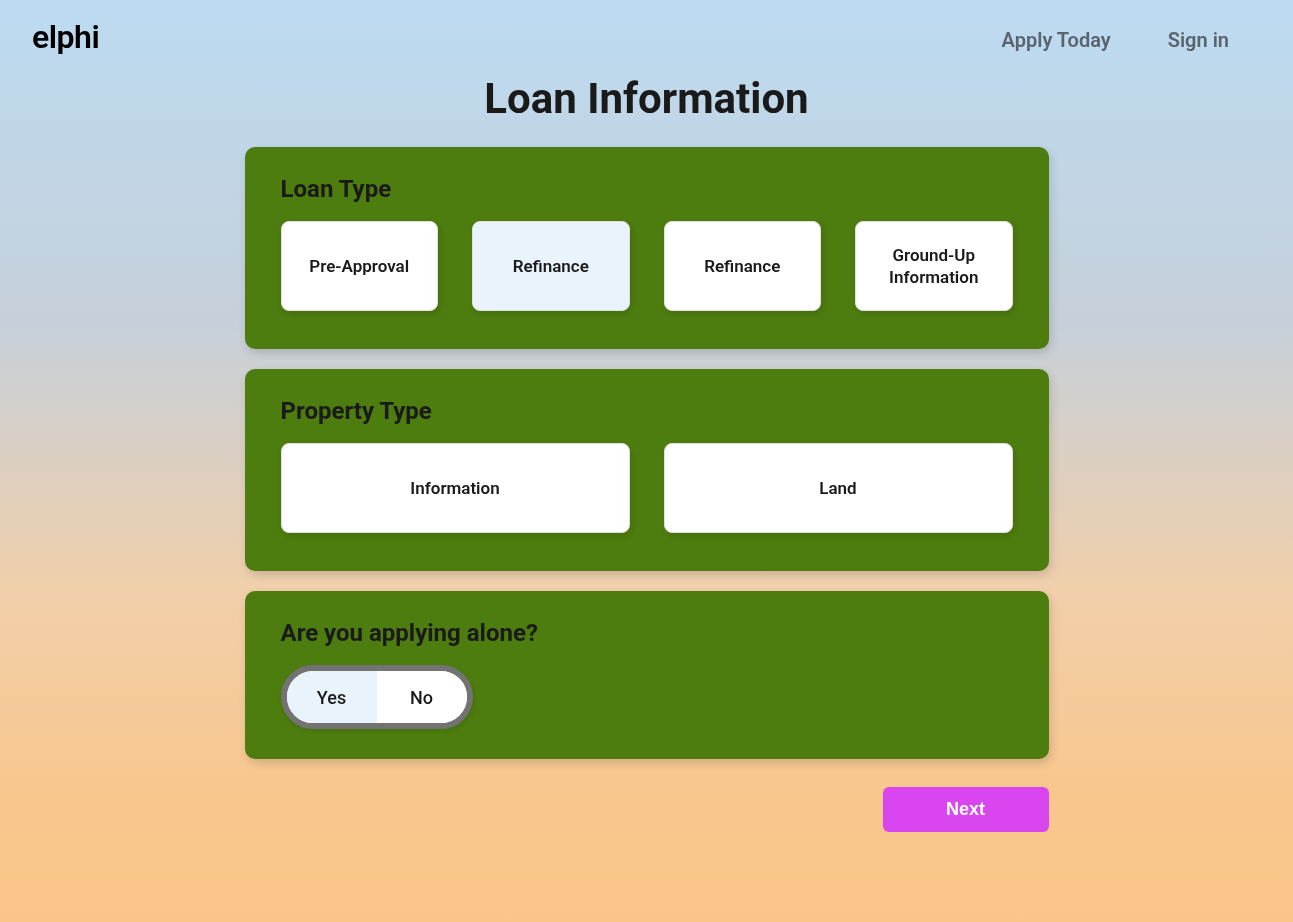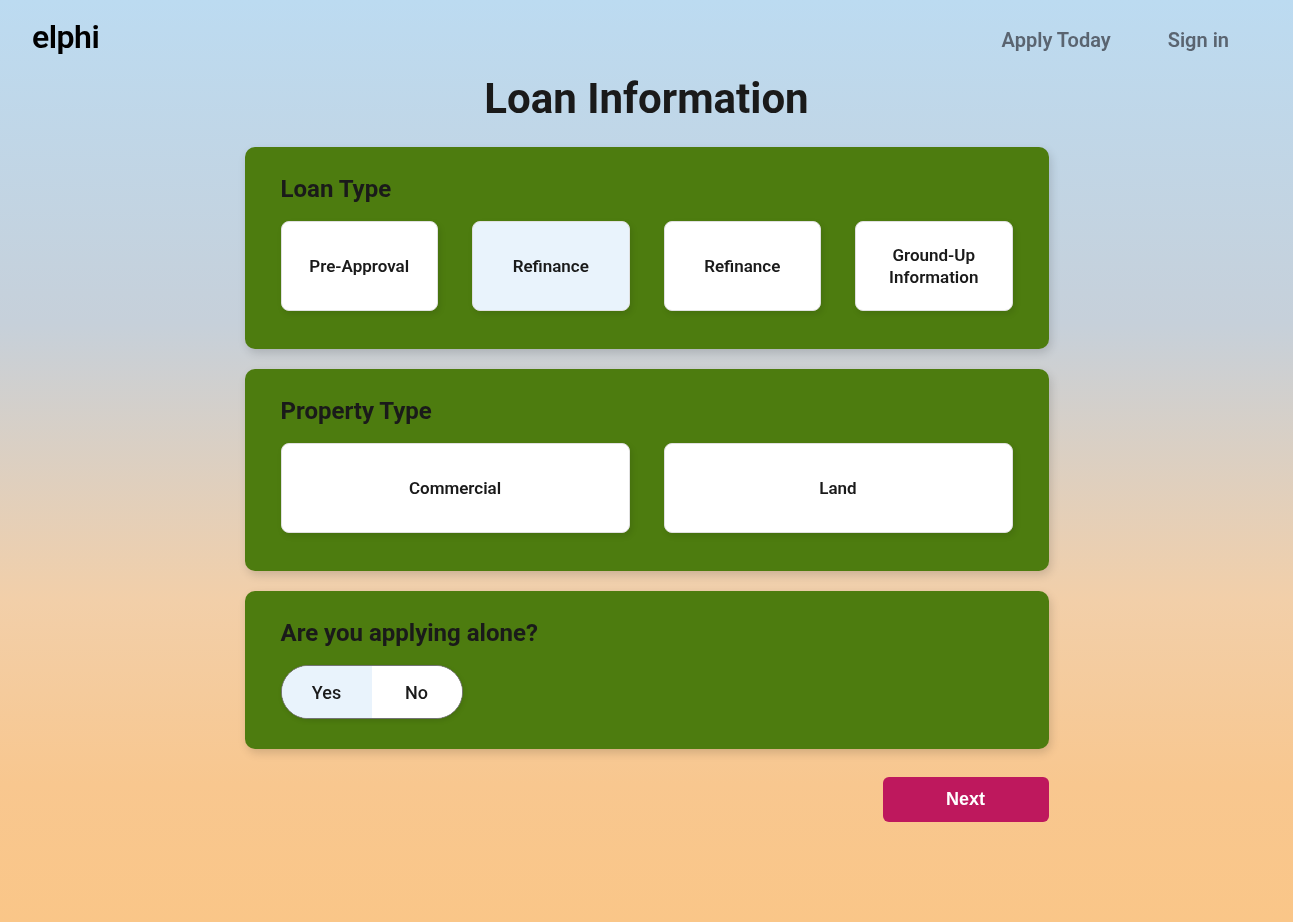--- a/index.html
+++ b/index.html
@@ -86,21 +86,21 @@
     }
     .option-btn.selected {
       background: #e9f3fc;
     }
     .toggle-row {
       display: flex;
       margin-top: 6px;
     }
     .toggle-group {
       display: flex;
-      border: 1px solid #737373;
+      border: 6px solid #737373;
       border-radius: 999px;
       overflow: hidden;
       box-shadow: 1px 2px 5px rgba(0,0,0,0.1);
       background: #fff;
     }
     .toggle-btn {
       width: 90px;
       height: 52px;
       display: flex;
       align-items: center;
@@ -116,21 +116,21 @@
     }
     .next-row {
       width: 804px;
       margin: 28px auto 0 auto;
       display: flex;
       justify-content: flex-end;
     }
     .next-btn {
       width: 166px;
       height: 45px;
-      background: #be185d;
+      background: #d946ef;
       color: #ffffff;
       font-size: 18px;
       font-weight: 600;
       border-radius: 6px;
       display: flex;
       align-items: center;
       justify-content: center;
       cursor: pointer;
       border: none;
     }
@@ -154,21 +154,21 @@
     <div class="option-btn">Pre-Approval</div>
     <div class="option-btn selected">Refinance</div>
     <div class="option-btn">Refinance</div>
     <div class="option-btn">Ground-Up Information</div>
   </div>
 </div>
 
 <div class="card">
   <div class="card-title">Property Type</div>
   <div class="options-row">
-    <div class="option-btn">Commercial</div>
+    <div class="option-btn">Information</div>
     <div class="option-btn">Land</div>
   </div>
 </div>
 
 <div class="card" style="padding-bottom:30px;">
   <div class="card-title">Are you applying alone?</div>
   <div class="toggle-row">
     <div class="toggle-group">
       <div class="toggle-btn selected">Yes</div>
       <div class="toggle-btn">No</div>

